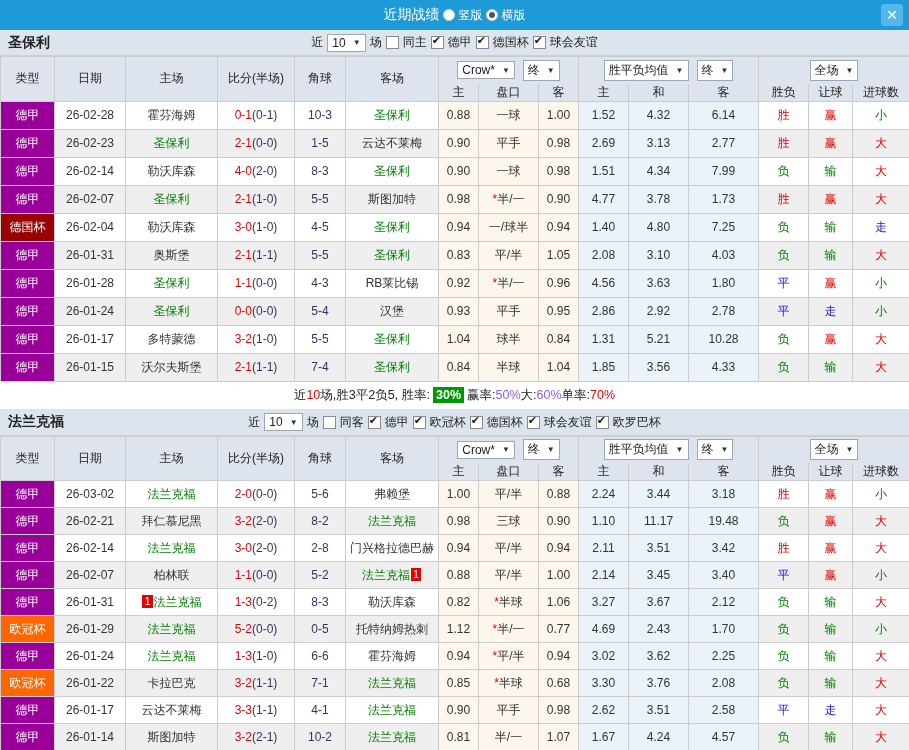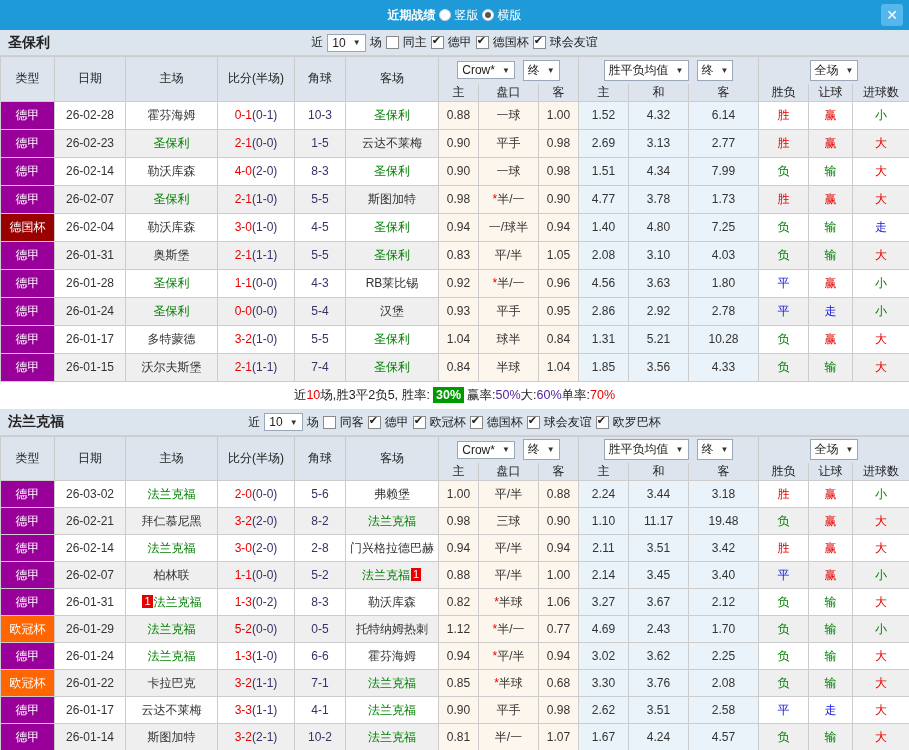--- a/index.html
+++ b/index.html
@@ -1,20 +1,20 @@
 <!DOCTYPE html>
 <html><head>
 <meta charset="utf-8">
 <style>
   *{box-sizing:border-box;margin:0;padding:0}
   html,body{width:909px;height:750px;overflow:hidden}
   body{font-family:"Liberation Sans","DejaVu Sans",sans-serif;background:#fff;color:#333}
   
   .titlebar{height:30px;background:#1e9ad8;display:flex;align-items:center;justify-content:center;position:relative;color:#fff}
-  .title{font-weight:bold;font-size:12px}
+  .title{font-weight:normal;font-size:14px}
   .radio-group{display:flex;align-items:center;font-size:12px;margin-left:3px;cursor:pointer}
   .radio{width:12px;height:12px;border-radius:50%;background:#fff;border:1px solid #cfd6dd;display:inline-block;margin-right:4px;position:relative}
   .radio.sel::after{content:"";position:absolute;left:2px;top:2px;width:6px;height:6px;border-radius:50%;background:#555}
   .close-btn{position:absolute;right:6px;top:4px;width:22px;height:22px;background:#55b7ea;border-radius:3px;color:#fff;font-weight:bold;display:flex;align-items:center;justify-content:center;font-size:14px;cursor:pointer}
   
   .section-header{height:26px;background:#dce4ee;border-bottom:1px solid #c8d1de;display:flex;align-items:center;position:relative;font-size:12px;color:#222}
   .team-name{position:absolute;left:8px;font-weight:bold;font-size:14px;color:#222}
   .controls{margin:0 auto;display:flex;align-items:center;gap:3px}
   .dd{background:#fff;border:1px solid #9aa7b8;padding:1px 4px;font-size:12px;display:inline-flex;align-items:center;gap:7px;color:#222;cursor:pointer}
   .dd .arr{font-size:8px;color:#333}
@@ -37,21 +37,21 @@
   td.league{color:#fff}
   .ft{color:#e60000}
   .ht{color:#333366}
   .navy{color:#333366}
   .teamg{color:#008000}
   .star{color:#e60000}
   .badge{display:inline-block;background:#e60000;color:#fff;font-size:11px;line-height:13px;padding:0 2px;margin:0 1px;vertical-align:1px}
   
   .summary{height:28px;display:flex;align-items:center;justify-content:center;font-size:12.5px;background:#fff;border-bottom:1px solid #e2e2e2;color:#222}
   .summary .r{color:#e60000}
-  .summary .b{color:#4c1d95}
+  .summary .b{color:#8b5cf6}
   .pct-badge{background:#009900;color:#fff;font-weight:bold;padding:1px 3px;margin:0 3px}
 </style>
 </head>
 <body>
 
 <div class="titlebar">
   <span class="title">近期战绩</span>
   <span class="radio-group">
     <span class="radio"></span>
     <span>竖版</span>

